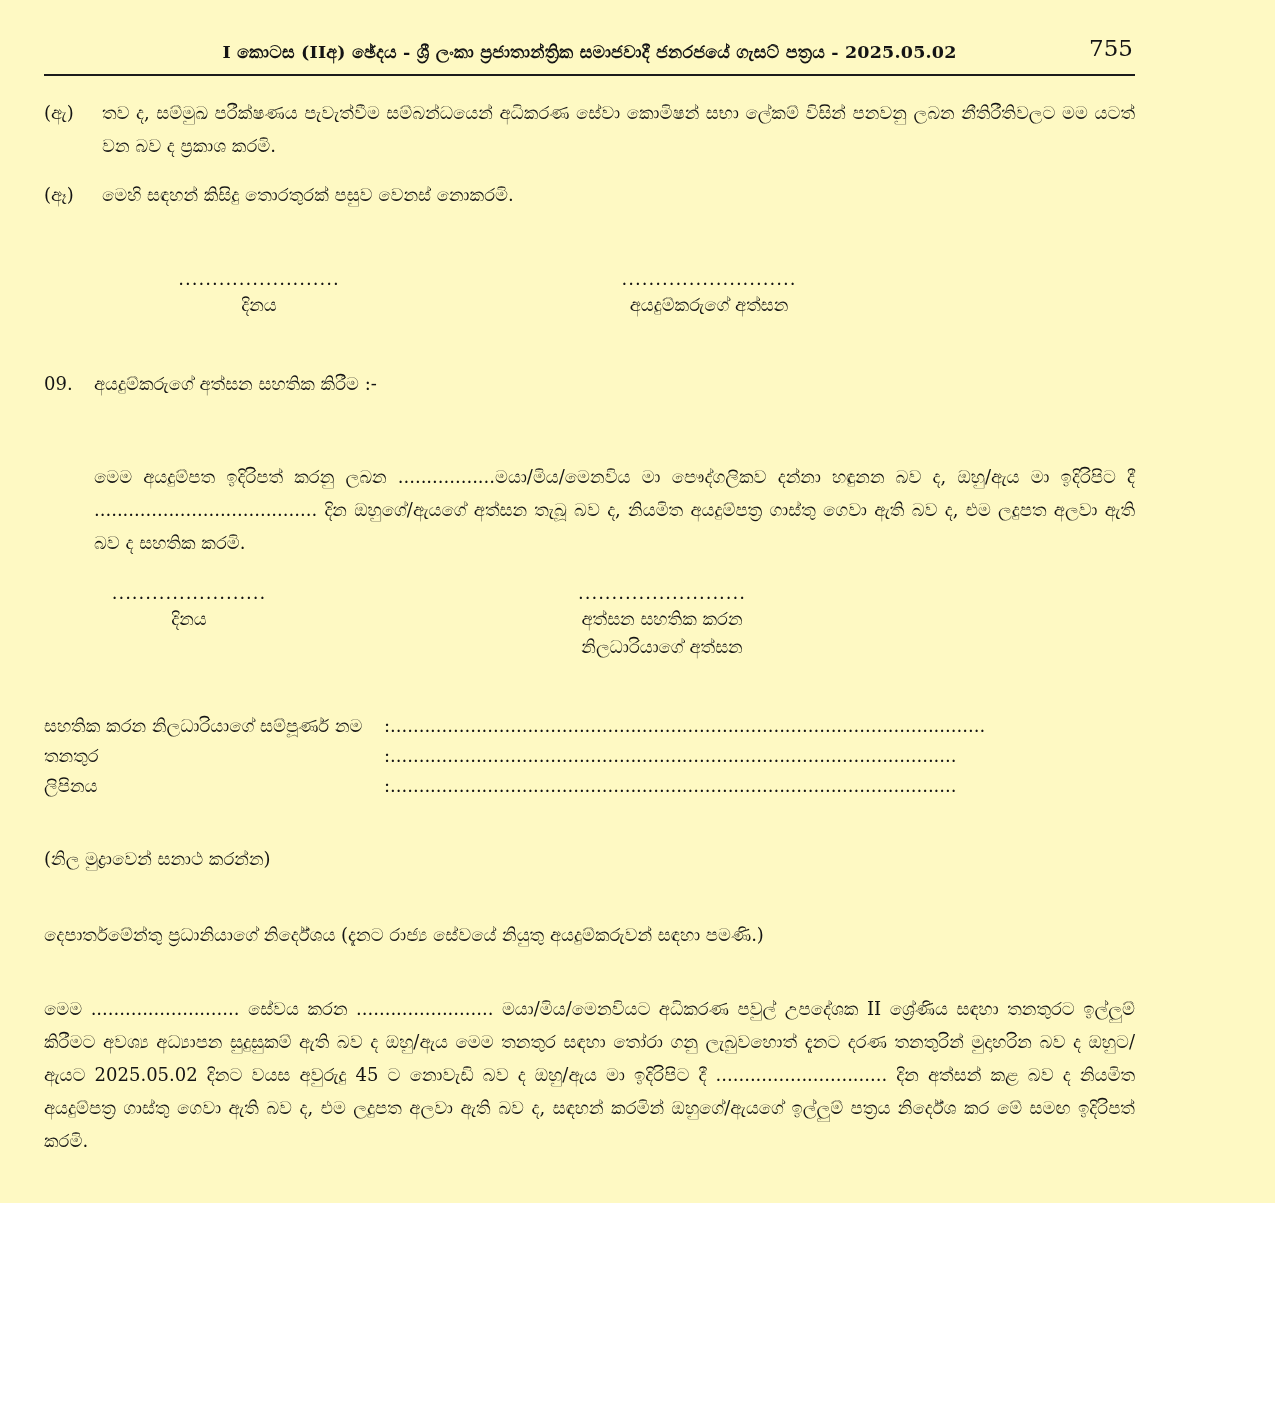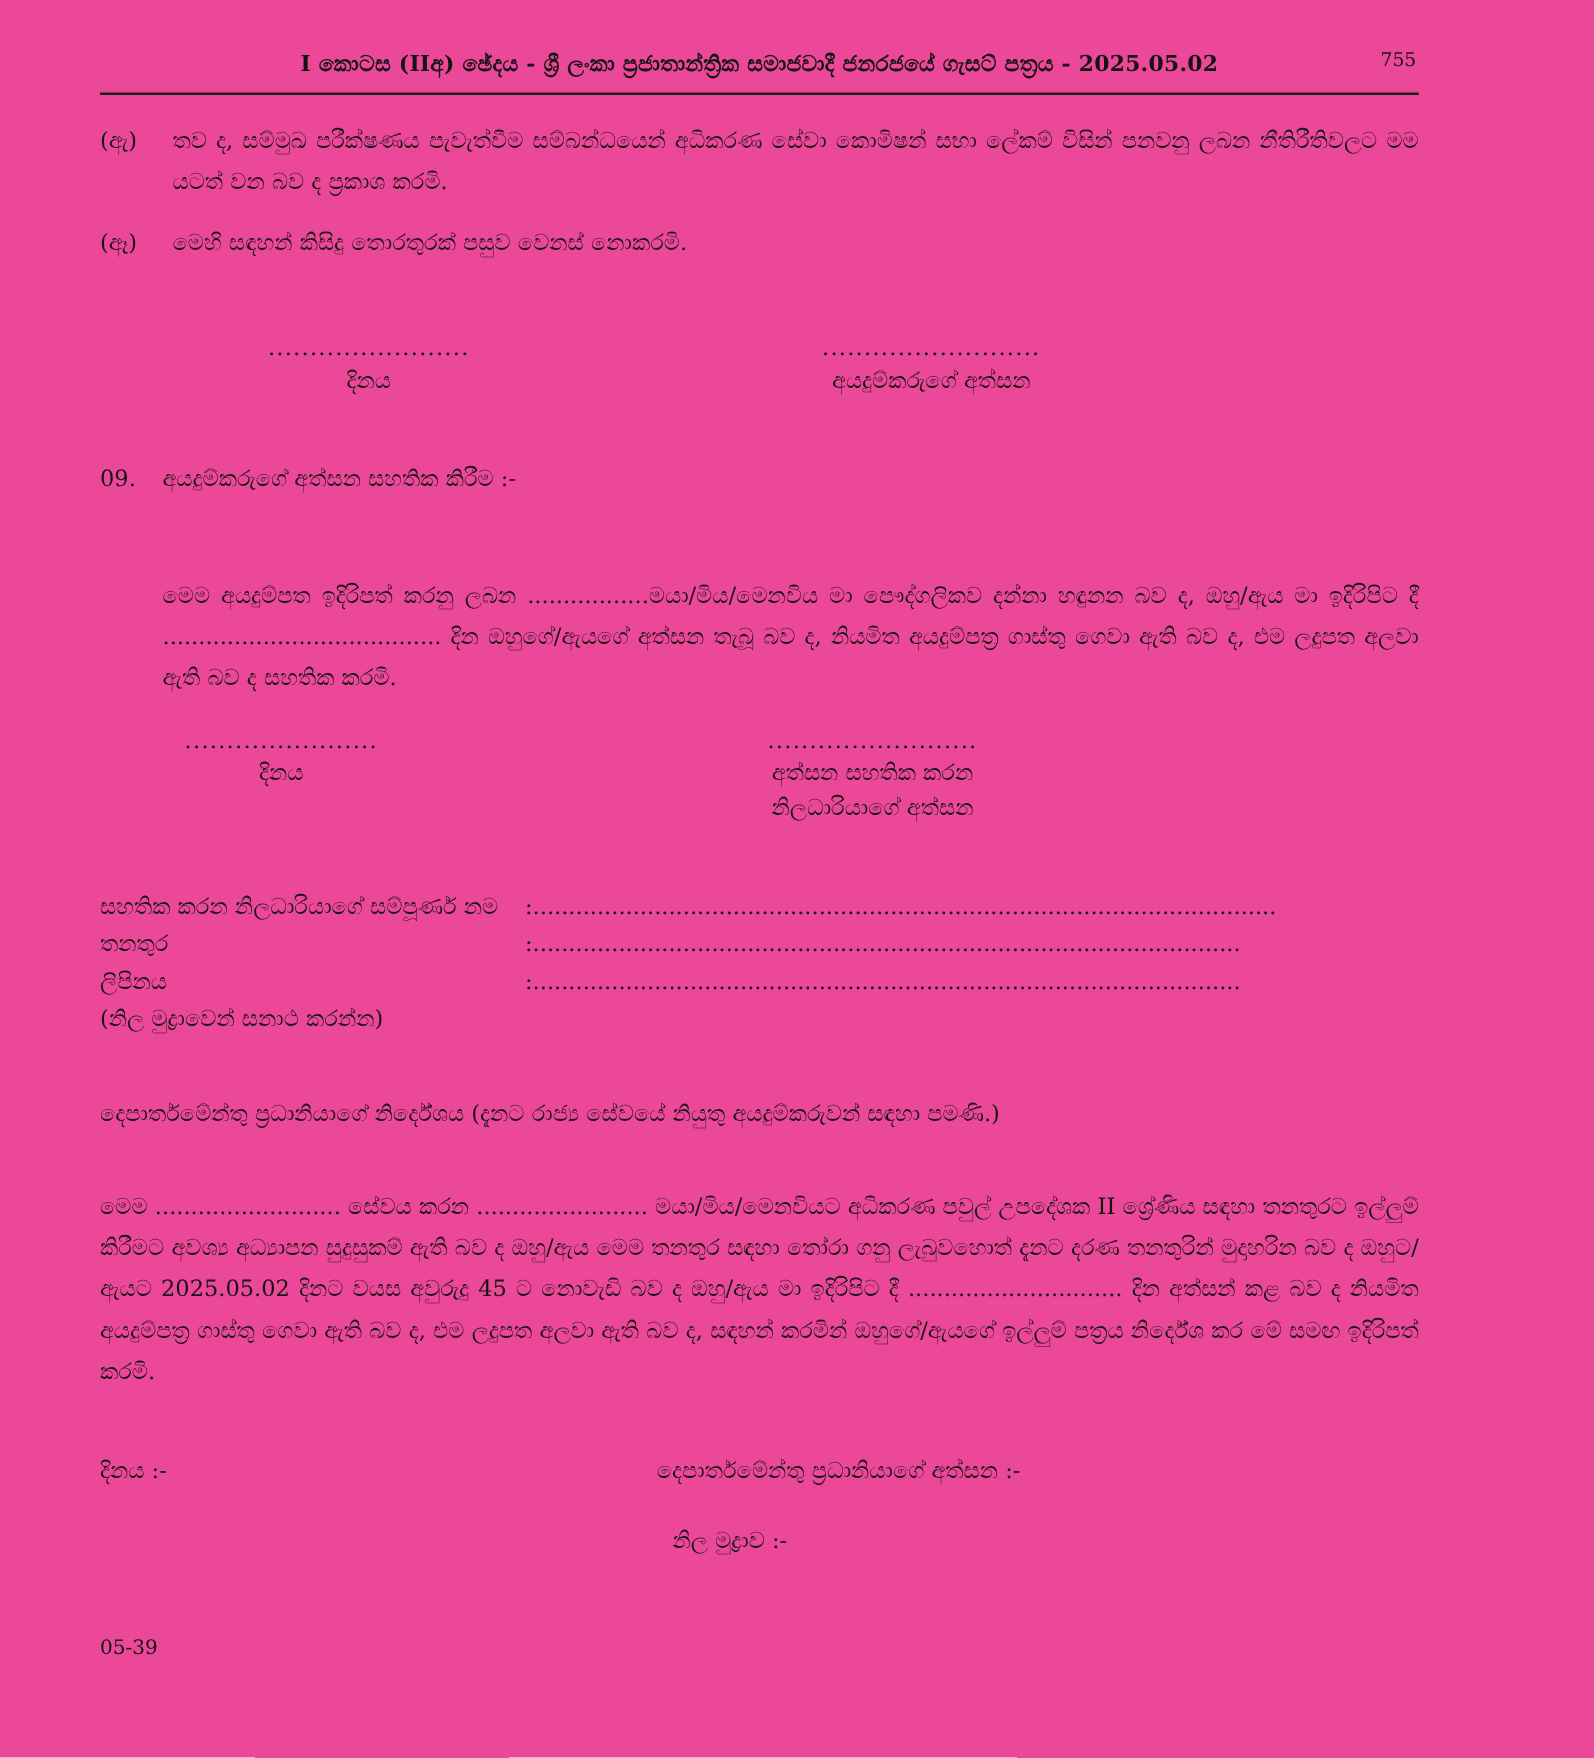--- a/index.html
+++ b/index.html
@@ -1,32 +1,32 @@
 <!DOCTYPE html>
 <html><head>
 <meta charset="utf-8">
 <style>
   html, body { margin: 0; padding: 0; background: #ffffff; }
   .page {
     position: relative;
     width: 1275px;
-    height: 1406px;
-    background: #ec4899;
+    height: 1203px;
+    background: #fef9c3;
     color: #141414;
     font-family: "DejaVu Serif", "Liberation Serif", serif;
     font-size: 18px;
     box-sizing: border-box;
-    padding: 40px 140px 0 80px;
+    padding: 40px 140px 0 44px;
     overflow: hidden;
   }
   .header { position: relative; text-align: center; line-height: 24px; }
   .header .title { font-weight: bold; font-size: 17.5px; letter-spacing: 0.2px; }
   .header .page-number {
     position: absolute; right: 2px; top: -4px;
-    font-weight: normal; font-size: 15px;
+    font-weight: normal; font-size: 23px;
   }
   .rule {
     margin-top: 10px;
     border: none;
     border-top: 2px solid #1c1c1c;
     height: 0;
   }
   .clause { display: flex; }
   .clause-1 { margin-top: 20px; }
   .clause-2 { margin-top: 16px; }
@@ -48,21 +48,21 @@
   .para-certify { margin-top: 60px; margin-left: 50px; }
 
   .sig-row-2 { margin-top: 22px; }
   .sig2-left  { margin-left: 60px; width: 170px; }
   .sig2-right { margin-left: 288px; width: 200px; }
 
   .officer-details { margin-top: 50px; }
   .detail-row { display: flex; line-height: 30px; }
   .detail-label { flex: none; width: 340px; }
   .detail-value { white-space: nowrap; overflow: hidden; }
-  .seal-note { line-height: 30px; }
+  .seal-note { line-height: 30px; margin-top: 43px; }
 
   .dept-heading { margin-top: 48px; line-height: 26px; }
   .para-dept { margin-top: 44px; }
 
   .bottom-row { display: flex; margin-top: 50px; line-height: 26px; text-align: right; }
   .bottom-date { flex: none; }
   .bottom-sig { margin-left: 392px; }
   .seal-line { margin-top: 30px; margin-left: 458px; line-height: 26px; }
 
   .footer-code { margin-top: 60px; line-height: 24px; font-size: 16px; }

